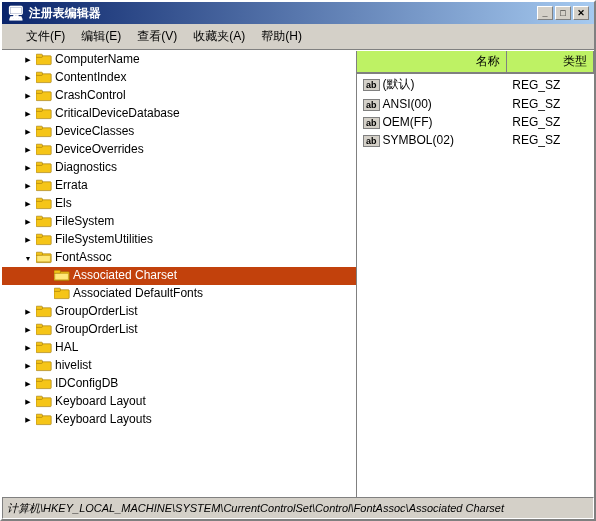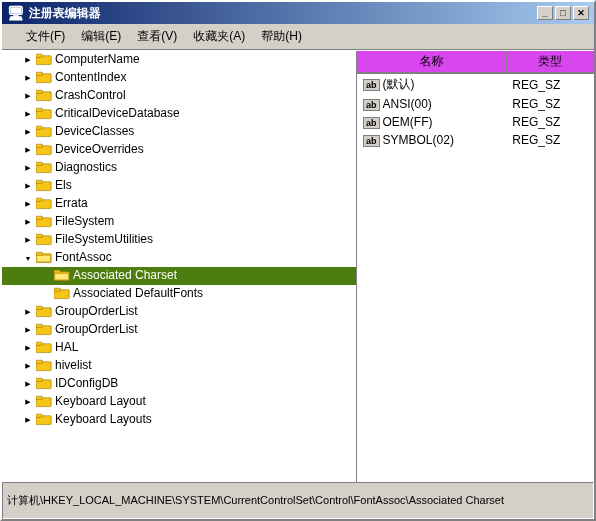--- a/index.html
+++ b/index.html
@@ -107,21 +107,21 @@
     }
     .tree-item {
       display: flex;
       align-items: flex-start;
       padding: 1px 0;
       cursor: pointer;
       white-space: nowrap;
       height: 18px;
     }
     .tree-item.selected {
-      background: #4d7c0f;
+      background: #c2410c;
       color: #fff;
     }
     .tree-indent {
       display: inline-block;
       width: 18px;
       flex-shrink: 0;
     }
     .tree-expander {
       width: 16px;
       height: 16px;
@@ -147,48 +147,49 @@
     .folder-svg { width: 16px; height: 14px; }
     .tree-label {
       font-size: 12px;
     }
     
     .reg-table {
       width: 100%;
       border-collapse: collapse;
     }
     .reg-table th {
-      background: #d946ef;
+      background: #bef264;
       border-right: 1px solid #808080;
       border-bottom: 2px solid #808080;
       padding: 2px 6px;
-      text-align: center;
+      text-align: right;
       font-weight: normal;
       font-size: 12px;
       position: sticky;
       top: 0;
     }
     .reg-table td {
       padding: 2px 6px;
       font-size: 12px;
       height: 18px;
       border-bottom: 0;
     }
     .status-bar {
       background: #d4d0c8;
       border-top: 2px solid #808080;
       border-top-color: #808080;
       padding: 2px 4px;
       font-size: 11px;
       color: #000;
-      height: 37px;
+      height: 22px;
       display: flex;
       align-items: center;
       border: 1px solid;
       border-color: #808080 #fff #fff #808080;
+      font-style: italic;
     }
     
     .right-scroll {
       flex: 1;
       overflow-y: auto;
       overflow-x: auto;
     }
   </style>
 </head>
 <body>
@@ -306,33 +307,33 @@
             <div class="tree-item">
               <span class="tree-indent"></span>
               <span class="tree-expander collapsed"></span>
               <span class="folder-icon">
                 <svg class="folder-svg" viewBox="0 0 20 16" xmlns="http://www.w3.org/2000/svg">
       <rect x="0" y="4" width="19" height="11" rx="1" fill="#f5c518" stroke="#a07808" stroke-width="0.8"></rect>
       <rect x="0" y="2" width="8" height="4" rx="1" fill="#f5c518" stroke="#a07808" stroke-width="0.8"></rect>
 
     </svg>
               </span>
+              <span class="tree-label">Errata</span>
+            </div>
+            <div class="tree-item">
+              <span class="tree-indent"></span>
+              <span class="tree-expander collapsed"></span>
+              <span class="folder-icon">
+                <svg class="folder-svg" viewBox="0 0 20 16" xmlns="http://www.w3.org/2000/svg">
+      <rect x="0" y="4" width="19" height="11" rx="1" fill="#f5c518" stroke="#a07808" stroke-width="0.8"></rect>
+      <rect x="0" y="2" width="8" height="4" rx="1" fill="#f5c518" stroke="#a07808" stroke-width="0.8"></rect>
+
+    </svg>
+              </span>
               <span class="tree-label">Els</span>
-            </div>
-            <div class="tree-item">
-              <span class="tree-indent"></span>
-              <span class="tree-expander collapsed"></span>
-              <span class="folder-icon">
-                <svg class="folder-svg" viewBox="0 0 20 16" xmlns="http://www.w3.org/2000/svg">
-      <rect x="0" y="4" width="19" height="11" rx="1" fill="#f5c518" stroke="#a07808" stroke-width="0.8"></rect>
-      <rect x="0" y="2" width="8" height="4" rx="1" fill="#f5c518" stroke="#a07808" stroke-width="0.8"></rect>
-
-    </svg>
-              </span>
-              <span class="tree-label">Errata</span>
             </div>
             <div class="tree-item">
               <span class="tree-indent"></span>
               <span class="tree-expander collapsed"></span>
               <span class="folder-icon">
                 <svg class="folder-svg" viewBox="0 0 20 16" xmlns="http://www.w3.org/2000/svg">
       <rect x="0" y="4" width="19" height="11" rx="1" fill="#f5c518" stroke="#a07808" stroke-width="0.8"></rect>
       <rect x="0" y="2" width="8" height="4" rx="1" fill="#f5c518" stroke="#a07808" stroke-width="0.8"></rect>
 
     </svg>

